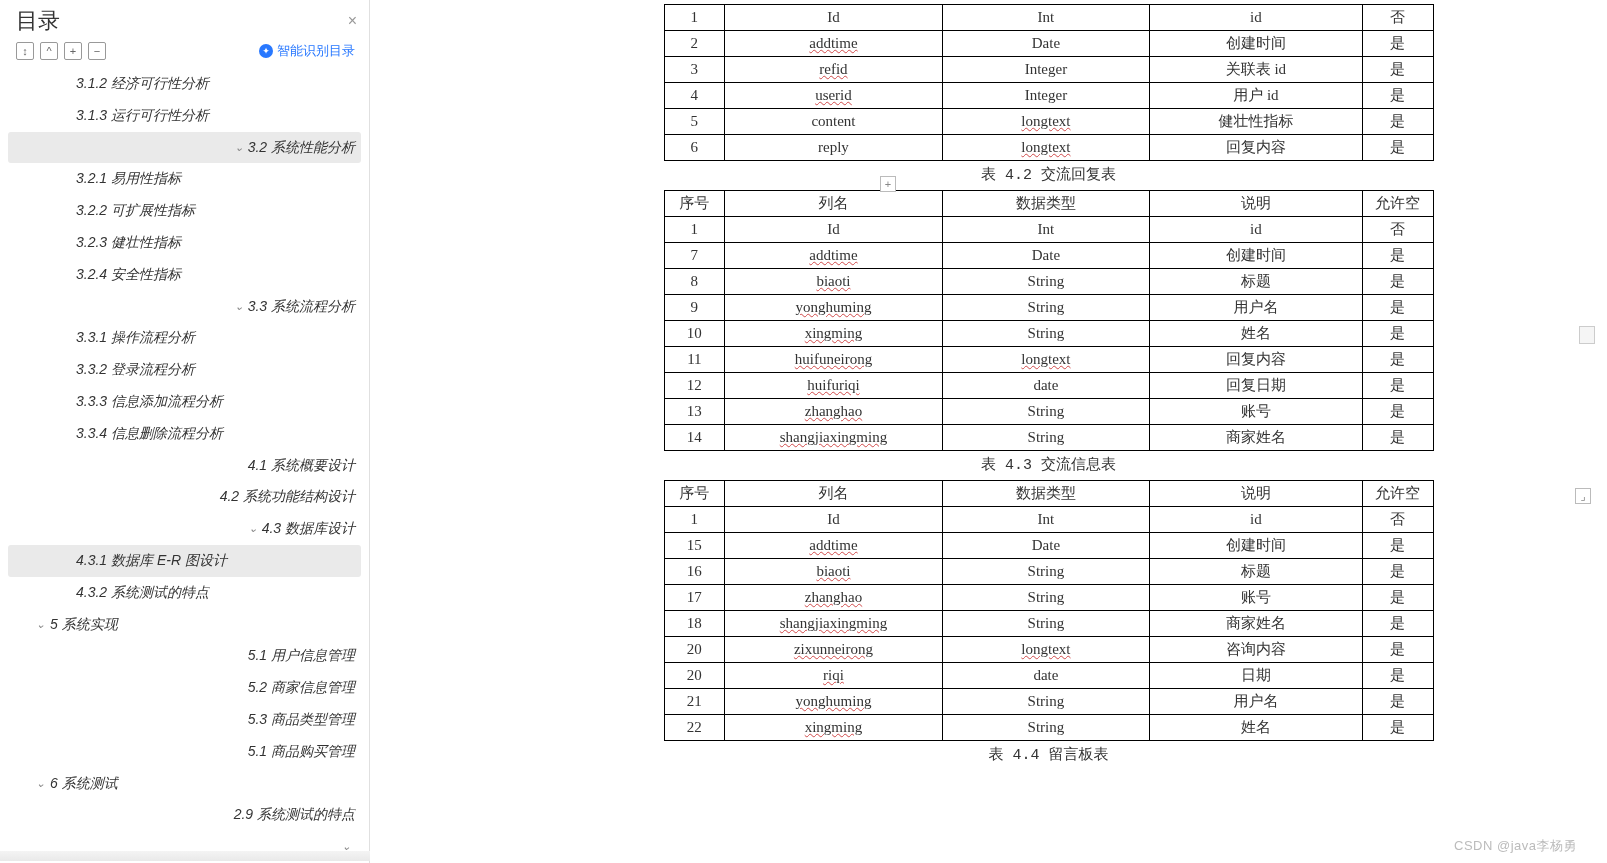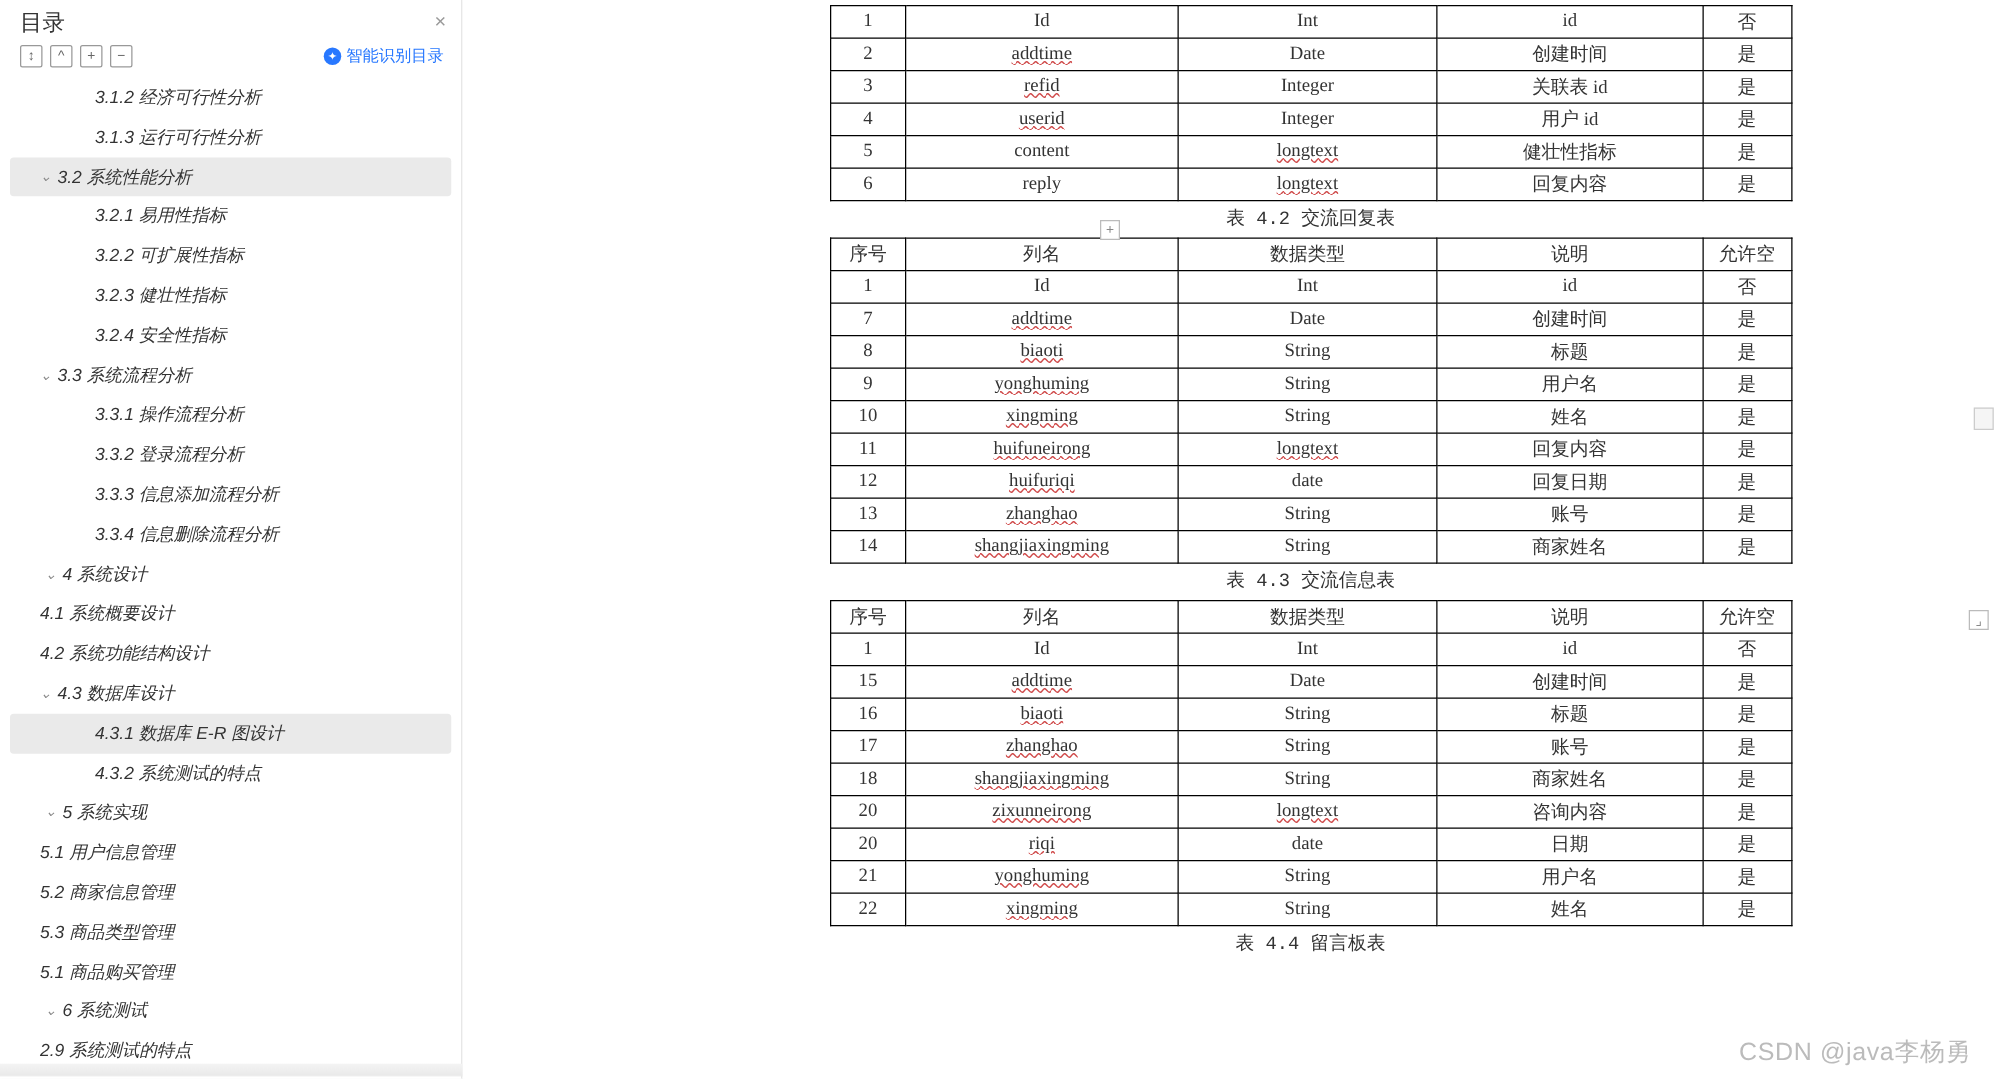--- a/index.html
+++ b/index.html
@@ -20,21 +20,21 @@
       flex-direction: column;
       box-shadow: 1px 0 3px rgba(0,0,0,0.05);
     }
     .sidebar-header {
       display: flex;
       justify-content: space-between;
       align-items: center;
       padding: 6px 12px 2px 16px;
     }
     .sidebar-title {
-      font-size: 18px;
+      font-size: 22px;
       color: #333;
     }
     .close-x {
       color: #999;
       font-size: 16px;
       cursor: pointer;
     }
     .sidebar-toolbar {
       display: flex;
       justify-content: space-between;
@@ -66,21 +66,21 @@
     }
     .toc-item {
       padding: 4px 6px;
       line-height: 1.7;
       cursor: pointer;
       border-radius: 3px;
       white-space: nowrap;
     }
     .toc-item.selected { background: #eaeaea; }
     .toc-l1 { padding-left: 28px; }
-    .toc-l2 { padding-left: 24px; }
+    .toc-l2 { padding-left: 48px; text-align: right; }
     .toc-l3 { padding-left: 68px; }
     .chev {
       display:inline-block; width:10px; color:#888; margin-right:4px;
       font-size:11px; transform: translateY(-1px);
     }
     .main {
       flex: 1;
       position: relative;
       overflow: auto;
       background: #fff;
@@ -125,21 +125,21 @@
     .handle-left { left: 510px; }
     .handle-right-sm { right: 16px; }
     .ruler-stub {
       position:absolute; right:12px; top:326px; width:16px; height:18px;
       border:1px solid #ccc;background:#f5f5f5;
     }
     .watermark {
       position: absolute;
       right: 30px; bottom: 8px;
       color: rgba(120,120,120,0.5);
-      font-size: 20px;
+      font-size: 13px;
       letter-spacing: .5px;
     }
     .scrollbar-stub {
       position: absolute; left:0; bottom:2px; height:10px; width:370px;
       background: linear-gradient(#f4f4f4,#e9e9e9);
     }
   </style>
 </head>
 <body>
 
@@ -166,21 +166,20 @@
       <div class="toc-item toc-l2 selected"><span class="chev">⌄</span><span>3.2 系统性能分析</span></div>
       <div class="toc-item toc-l3"><span>3.2.1 易用性指标</span></div>
       <div class="toc-item toc-l3"><span>3.2.2 可扩展性指标</span></div>
       <div class="toc-item toc-l3"><span>3.2.3 健壮性指标</span></div>
       <div class="toc-item toc-l3"><span>3.2.4 安全性指标</span></div>
       <div class="toc-item toc-l2"><span class="chev">⌄</span><span>3.3 系统流程分析</span></div>
       <div class="toc-item toc-l3"><span>3.3.1 操作流程分析</span></div>
       <div class="toc-item toc-l3"><span>3.3.2 登录流程分析</span></div>
       <div class="toc-item toc-l3"><span>3.3.3 信息添加流程分析</span></div>
       <div class="toc-item toc-l3"><span>3.3.4 信息删除流程分析</span></div>
-      <div class="toc-item toc-l1"><span class="chev">⌄</span><span>4 系统设计</span></div>
       <div class="toc-item toc-l2"><span>4.1 系统概要设计</span></div>
       <div class="toc-item toc-l2"><span>4.2 系统功能结构设计</span></div>
       <div class="toc-item toc-l2"><span class="chev">⌄</span><span>4.3 数据库设计</span></div>
       <div class="toc-item toc-l3 selected"><span>4.3.1 数据库 E-R 图设计</span></div>
       <div class="toc-item toc-l3"><span>4.3.2 系统测试的特点</span></div>
       <div class="toc-item toc-l1"><span class="chev">⌄</span><span>5 系统实现</span></div>
       <div class="toc-item toc-l2"><span>5.1 用户信息管理</span></div>
       <div class="toc-item toc-l2"><span>5.2 商家信息管理</span></div>
       <div class="toc-item toc-l2"><span>5.3 商品类型管理</span></div>
       <div class="toc-item toc-l2"><span>5.1 商品购买管理</span></div>

